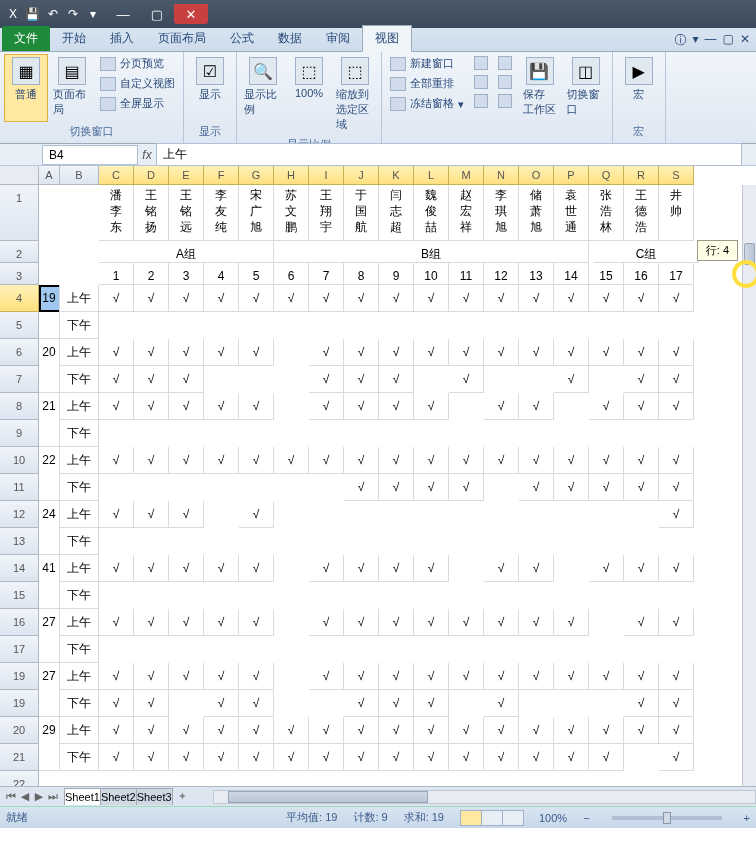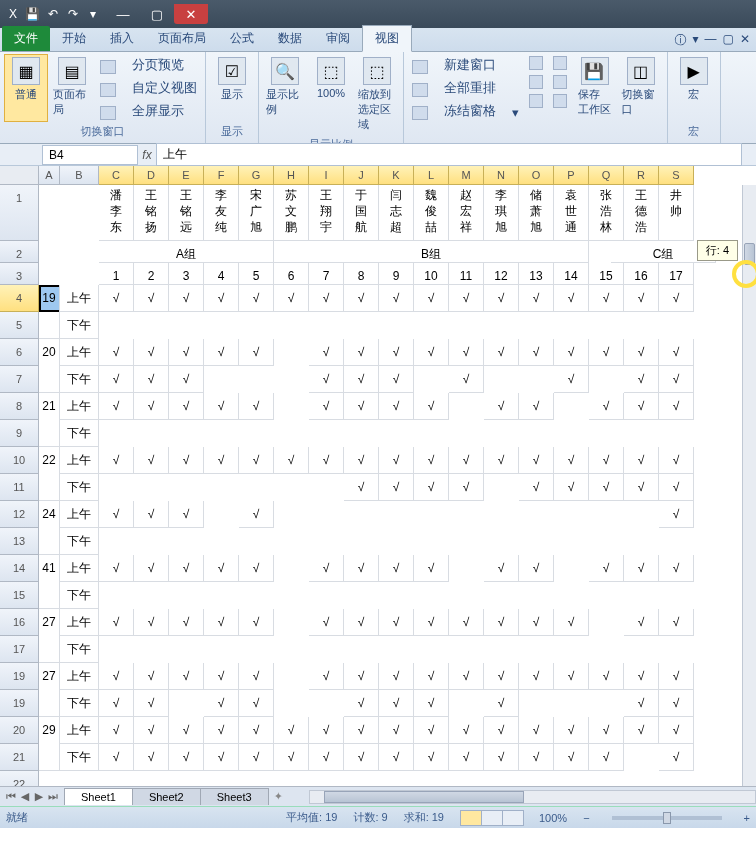--- a/index.html
+++ b/index.html
@@ -21,21 +21,21 @@
 
 .ribbon-body { height: 92px; background: linear-gradient(#f0f5fa,#dfe7f2); border-bottom: 1px solid #9ab; display: flex; font-size: 11px; }
 .rgroup { border-right: 1px solid #b8c8da; padding: 2px 4px; display: flex; flex-direction: column; justify-content: space-between; }
 .rgroup-ct { display: flex; gap: 2px; flex: 1; }
 .rgroup-lbl { text-align: center; color: #4a6a9a; font-size: 11px; padding: 2px 0; }
 .rbtn-lg { width: 44px; display: flex; flex-direction: column; align-items: center; padding: 2px; cursor: pointer; border: 1px solid transparent; }
 .rbtn-lg.active { background: #ffe8a0; border-color: #e0b040; }
 .rbtn-lg .ic { width: 28px; height: 28px; background: #e0e8f0; border: 1px solid #a0b0c8; display: flex; align-items: center; justify-content: center; font-size: 16px; }
 .rbtn-lg .lb { font-size: 11px; margin-top: 2px; color: #2a4a7a; }
 .rbtn-sm-col { display: flex; flex-direction: column; gap: 1px; }
-.rbtn-sm { display: flex; align-items: flex-end; gap: 16px; padding: 2px 4px; cursor: pointer; color: #2a4a7a; font-size: 13px; }
+.rbtn-sm { display: flex; align-items: flex-end; gap: 4px; padding: 2px 4px; cursor: pointer; color: #2a4a7a; font-size: 11px; }
 .rbtn-sm .ic { width: 16px; height: 14px; background: #d0dcec; border: 1px solid #a0b0c8; display: inline-block; }
 
 .formula-bar { height: 22px; background: #e8eef6; border-bottom: 1px solid #b8c8da; display: flex; align-items: center; font-size: 12px; }
 .namebox { width: 96px; border: 1px solid #b0c0d4; background: #fff; padding: 2px 6px; margin-left: 42px; }
 .fx { width: 18px; text-align: center; font-style: italic; color: #555; }
 .fbar-in { flex: 1; border: 1px solid #b0c0d4; background: #fff; padding: 2px 6px; margin-right: 14px; }
 
 .gridwrap { position: relative; height: 620px; overflow: hidden; background: #fff; }
 .selectall { position: absolute; left: 0; top: 0; width: 39px; height: 19px; background: #e8ecf2; border-right: 1px solid #b0b8c4; border-bottom: 1px solid #b0b8c4; }
 .col-hdrs { position: absolute; left: 39px; top: 0; right: 14px; height: 19px; display: flex; }
@@ -50,21 +50,21 @@
 .cell.b { background: #fff; }
 .selrow { position: absolute; background: #9ec8f0; border: 2px solid #000; }
 .scrollv { position: absolute; right: 0; top: 19px; bottom: 0; width: 14px; background: #e8ecf2; border-left: 1px solid #c0c8d4; }
 .thumbv { position: absolute; left: 1px; right: 1px; height: 22px; top: 58px; background: linear-gradient(90deg,#d0d8e4,#b8c4d4); border: 1px solid #98a4b8; border-radius: 2px; }
 .scrolltip { position: absolute; right: 18px; top: 74px; background: #ffffe8; border: 1px solid #998; padding: 2px 8px; font-size: 11px; }
 .cursor-ring { position: absolute; right: -4px; top: 94px; width: 28px; height: 28px; border: 4px solid #ffe040; border-radius: 50%; }
 
 .sheet-tabs { height: 20px; background: #dde5f0; border-top: 1px solid #b0b8c4; display: flex; align-items: center; font-size: 11px; }
 .tab-nav { display: flex; padding: 0 4px; }
 .tab-nav span { width: 14px; text-align: center; color: #666; cursor: pointer; }
-.stab { padding: 2px 16px; background: #fff; border: 1px solid #a0a8b4; border-bottom: none; margin-right: -1px; cursor: pointer; }
+.stab { padding: 2px 0; background: #fff; border: 1px solid #a0a8b4; border-bottom: none; margin-right: -1px; cursor: pointer; }
 .stab.inact { background: #d0d8e4; }
 .hscroll { flex: 1; margin-left: 20px; height: 14px; background: #e8ecf2; border: 1px solid #c0c8d4; position: relative; }
 .hscroll .th { position: absolute; left: 14px; width: 200px; top: 0; bottom: 0; background: linear-gradient(#d0d8e4,#b8c4d4); border: 1px solid #98a4b8; }
 
 .statusbar { height: 22px; background: linear-gradient(#d8e4f0,#c8d8ea); border-top: 1px solid #9db; display: flex; align-items: center; font-size: 11px; color: #3a5a8a; padding: 0 6px; gap: 16px; }
 .statusbar .sp { flex: 1; }
 .viewbtns { display: flex; }
 .viewbtns span { width: 22px; height: 16px; border: 1px solid #a0b0c8; background: #e8eef6; display: inline-block; margin-right: -1px; }
 .viewbtns span.a { background: #ffe8a0; }
 .zoomsl { width: 110px; height: 4px; background: #b0c0d4; position: relative; margin: 0 6px; }
@@ -284,21 +284,21 @@
       <div class="cell name" style="left: 375px; top: 0px; width: 35px; height: 56px;">魏<br>俊<br>喆</div>
       <div class="cell name" style="left: 410px; top: 0px; width: 35px; height: 56px;">赵<br>宏<br>祥</div>
       <div class="cell name" style="left: 445px; top: 0px; width: 35px; height: 56px;">李<br>琪<br>旭</div>
       <div class="cell name" style="left: 480px; top: 0px; width: 35px; height: 56px;">储<br>萧<br>旭</div>
       <div class="cell name" style="left: 515px; top: 0px; width: 35px; height: 56px;">袁<br>世<br>通</div>
       <div class="cell name" style="left: 550px; top: 0px; width: 35px; height: 56px;">张<br>浩<br>林</div>
       <div class="cell name" style="left: 585px; top: 0px; width: 35px; height: 56px;">王<br>德<br>浩</div>
       <div class="cell name" style="left: 620px; top: 0px; width: 35px; height: 56px;">井<br>帅</div>
       <div class="cell " style="left: 235px; top: 56px; width: 315px; height: 22px;">B组</div>
       <div class="cell " style="left: 60px; top: 56px; width: 175px; height: 22px;">A组</div>
-      <div class="cell " style="left: 572px; top: 56px; width: 105px; height: 22px; text-align: center;">C组</div>
+      <div class="cell " style="left: 555px; top: 56px; width: 105px; height: 22px; text-align: center;">C组</div>
       <div class="cell " style="left: 60px; top: 78px; width: 35px; height: 22px;">1</div>
       <div class="cell " style="left: 95px; top: 78px; width: 35px; height: 22px;">2</div>
       <div class="cell " style="left: 130px; top: 78px; width: 35px; height: 22px;">3</div>
       <div class="cell " style="left: 165px; top: 78px; width: 35px; height: 22px;">4</div>
       <div class="cell " style="left: 200px; top: 78px; width: 35px; height: 22px;">5</div>
       <div class="cell " style="left: 235px; top: 78px; width: 35px; height: 22px;">6</div>
       <div class="cell " style="left: 270px; top: 78px; width: 35px; height: 22px;">7</div>
       <div class="cell " style="left: 305px; top: 78px; width: 35px; height: 22px;">8</div>
       <div class="cell " style="left: 340px; top: 78px; width: 35px; height: 22px;">9</div>
       <div class="cell " style="left: 375px; top: 78px; width: 35px; height: 22px;">10</div>

